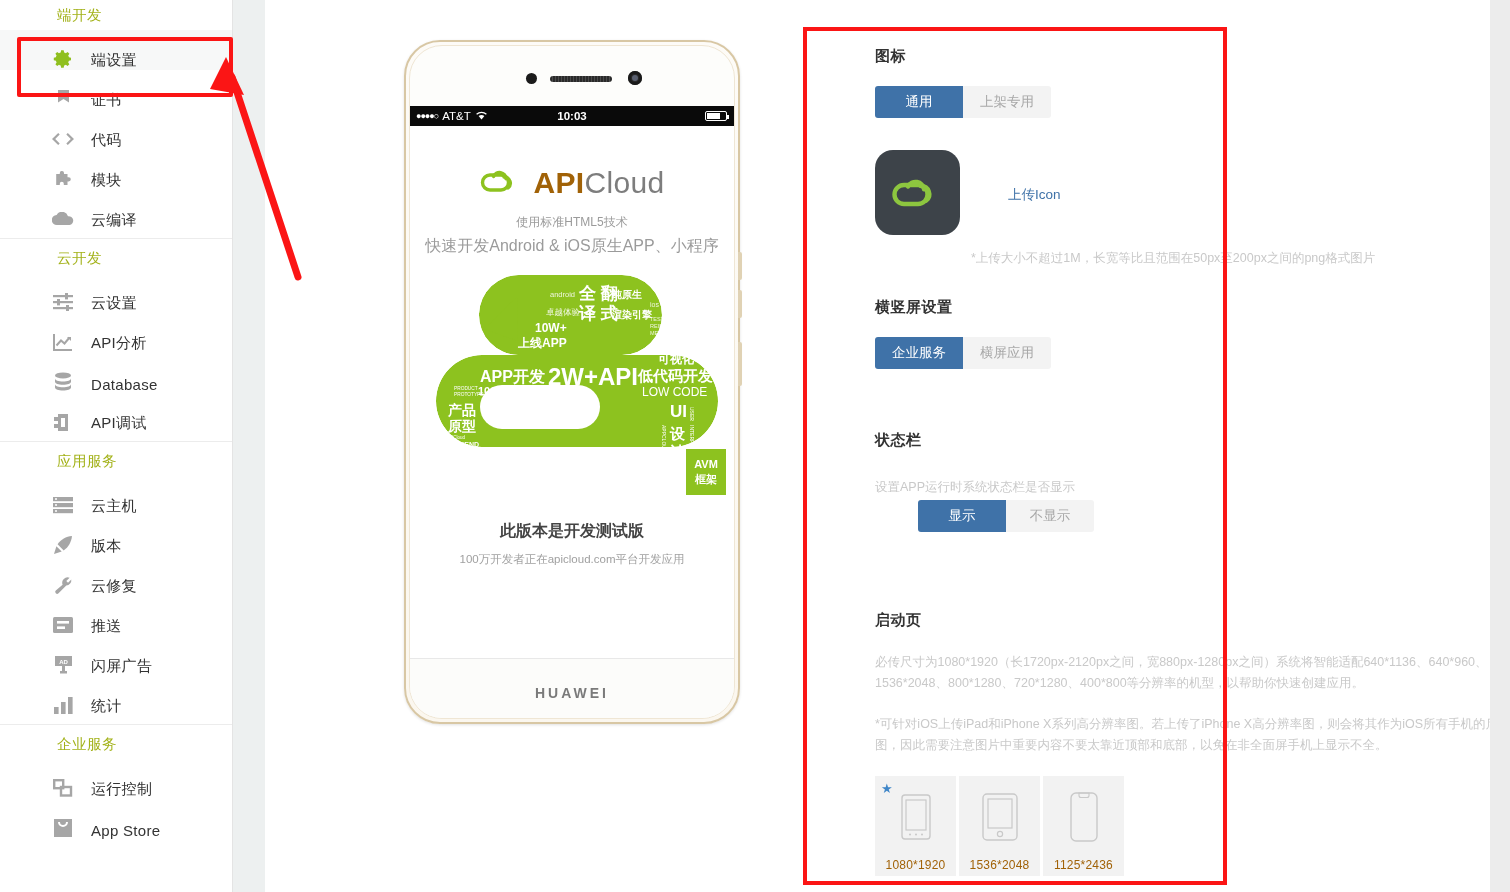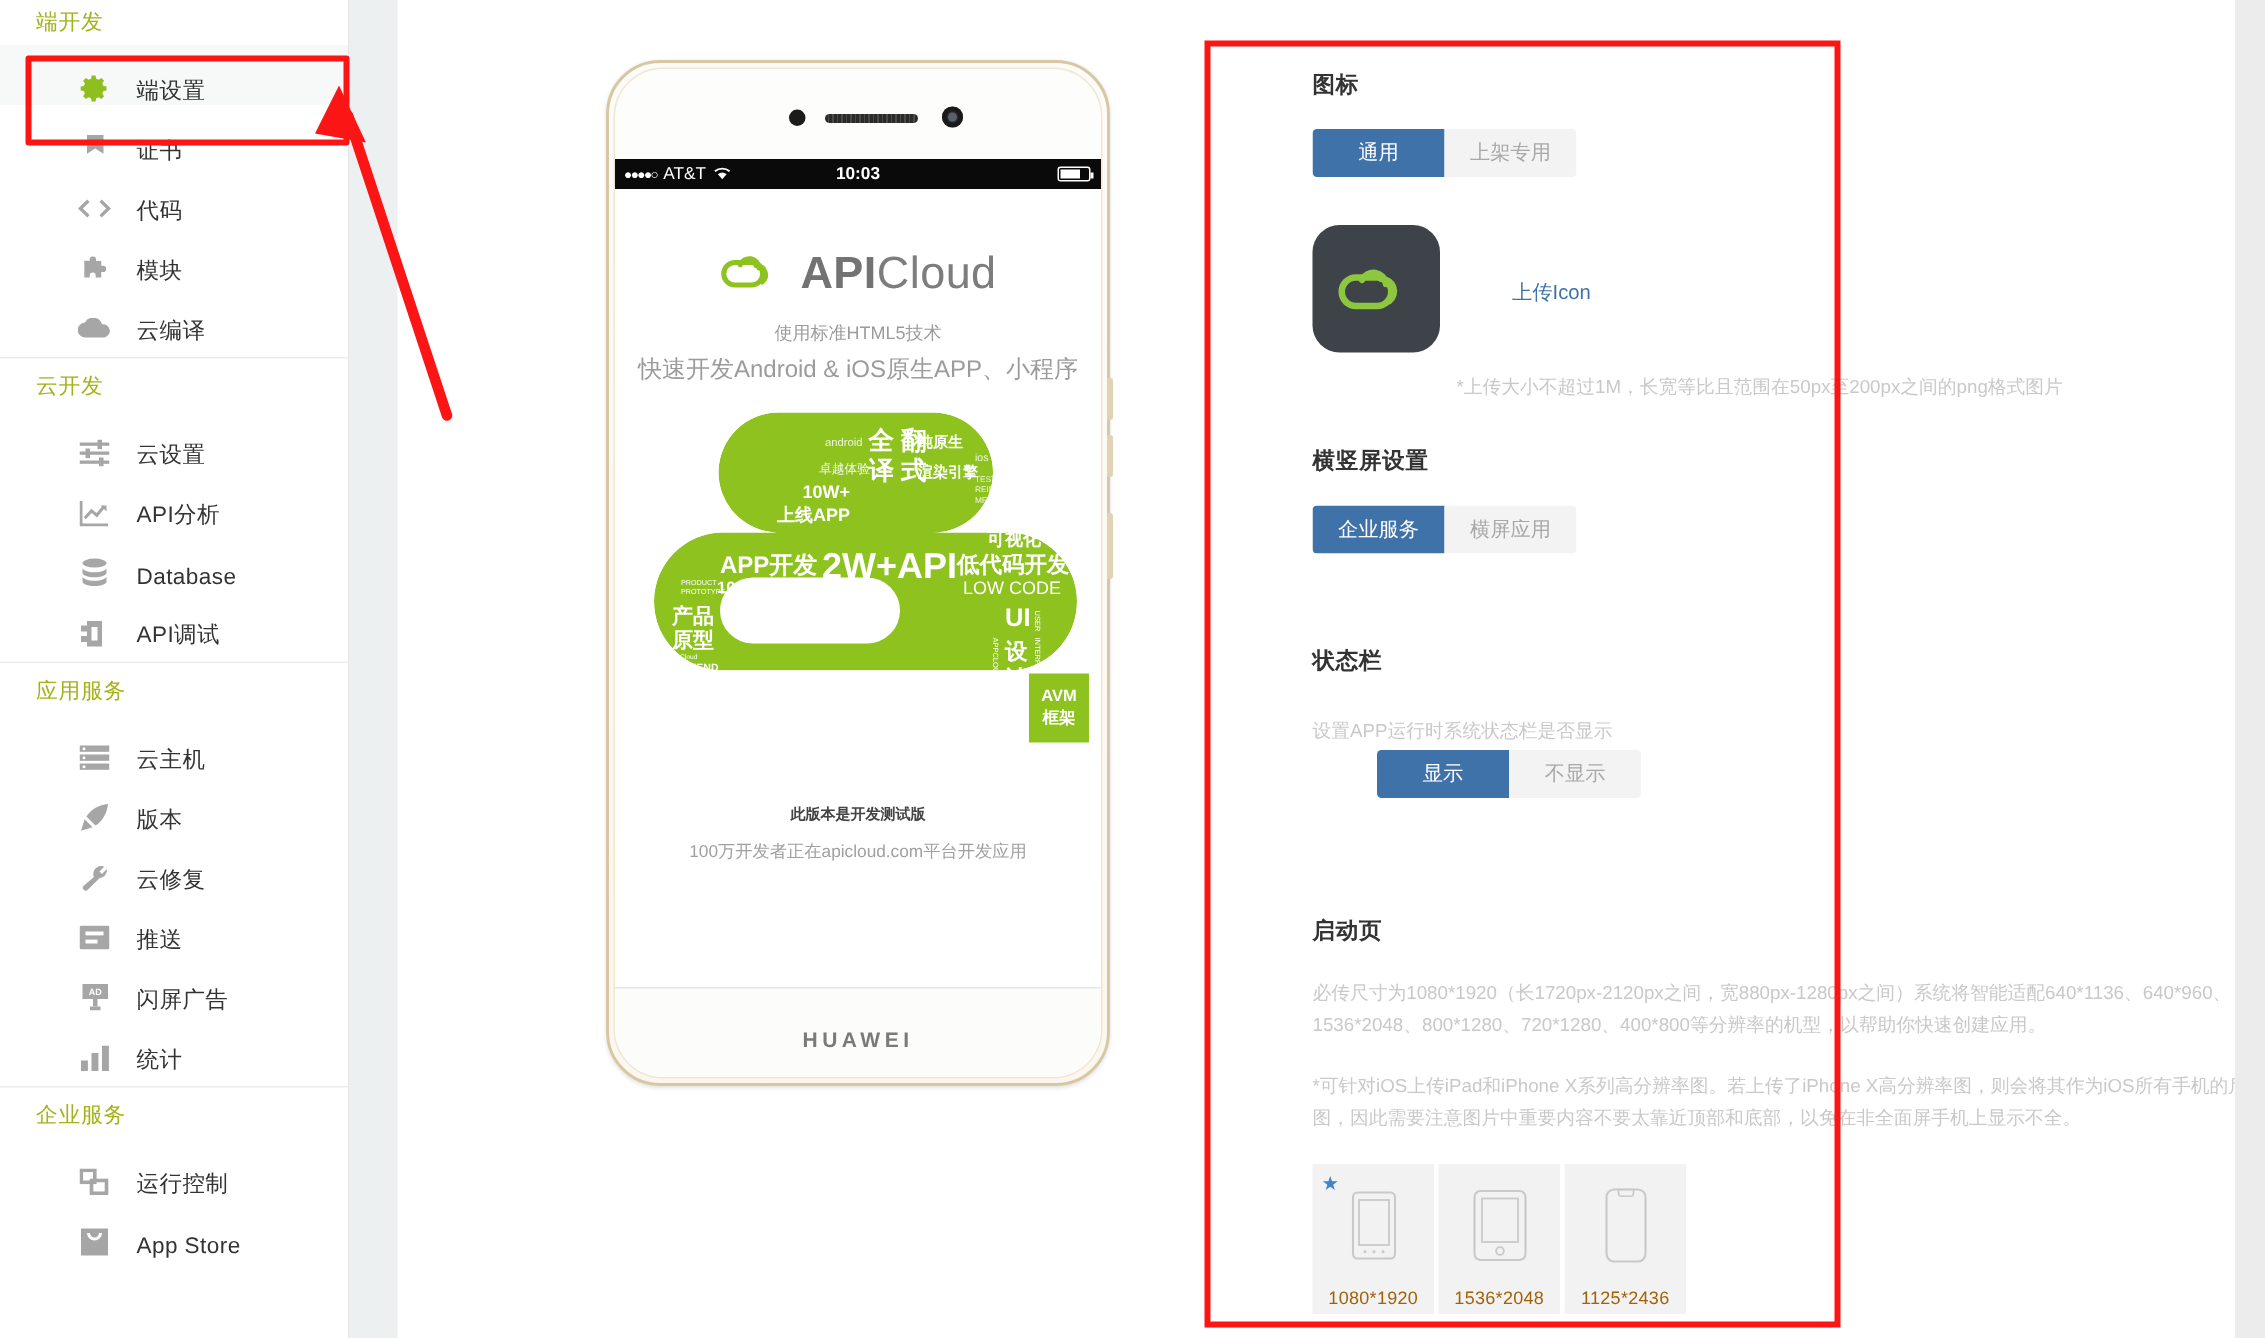--- a/index.html
+++ b/index.html
@@ -17,21 +17,21 @@
     position: absolute; left: 0; top: 0; width: 233px; height: 892px;
     background: #ffffff; border-right: 1px solid #e4e4e4;
     overflow: hidden;
   }
   .side-gap {
     position: absolute; left: 233px; top: 0; width: 32px; height: 892px;
     background: #edf0f0;
   }
   .sec-head {
     color: #a3b21a; font-size: 14.5px; font-weight: 400;
-    padding-left: 24px; height: 30px; line-height: 30px;
+    padding-left: 57px; height: 30px; line-height: 30px;
     letter-spacing: .5px;
   }
   .nav-item {
     display: flex; align-items: flex-end; height: 40px;
     padding-left: 52px; cursor: pointer;
   }
   .nav-item.active { background: #f7f8f8; }
   .nav-item .ico {
     width: 22px; height: 22px; margin-right: 17px;
     display: flex; align-items: center; justify-content: center;
@@ -88,33 +88,33 @@
   }
   .battery:after{content:"";position:absolute;right:-3px;top:3px;width:2px;height:4px;background:#fff;}
   .battery i{position:absolute;left:1px;top:1px;bottom:1px;width:13px;background:#fff;display:block;}
 
   .screen {
     background:#fff; height: 532px; position:relative; overflow:hidden;
   }
   .brand-row { display:flex; align-items:center; justify-content:center; margin-top:40px; gap:10px;}
   .brand-logo { width:44px; height:30px; }
   .brand-txt { font-size:30px; letter-spacing:.3px; }
-  .brand-txt b { color:#737373; font-weight:bold; }
+  .brand-txt b { color:#a16207; font-weight:bold; }
   .brand-txt span { color:#7d7d7d; font-weight:300; }
   .slogan { text-align:center; color:#8dc21f; font-size:17px; font-weight:bold; margin-top:14px; letter-spacing:2px;}
   .sub1 { text-align:center; color:#9b9b9b; font-size:12px; margin-top:14px; }
   .sub2 { text-align:center; color:#9b9b9b; font-size:16px; margin-top:5px; }
 
   .cloudgraphic { position:relative; width:300px; height:250px; margin: 10px auto 0; }
   .cloudgraphic svg { display:block; }
   .avmbox { position:absolute; right:-4px; bottom:22px; width:40px;height:46px;background:#8dc21f;
             color:#fff; font-size:11px; font-weight:bold; display:flex;flex-direction:column;
             align-items:center;justify-content:center; line-height:1.35; }
 
-  .devnote { text-align:center; color:#444; font-size:10px; font-weight:bold; margin-top:19px;}
+  .devnote { text-align:center; color:#444; font-size:16px; font-weight:bold; margin-top:4px;}
   .devsub { text-align:center; color:#a0a0a0; font-size:11.5px; margin-top:10px;}
 
   .homebar { border-top:1px solid #e8e8e8; height: 68px; display:flex; align-items:center;
              justify-content:center; background:#fcfcfa; }
   .huawei { color:#7a7a7a; font-size:14px; letter-spacing:3px; font-weight:bold; }
 
   .vol1,.vol2,.pwr { position:absolute; right:-4px; width:4px; background:#e0d2b4; border-radius:0 2px 2px 0;}
   .vol1{ top:210px; height:28px;} .vol2{ top:248px; height:28px;} .pwr{ top:300px; height:44px;}
 
   

